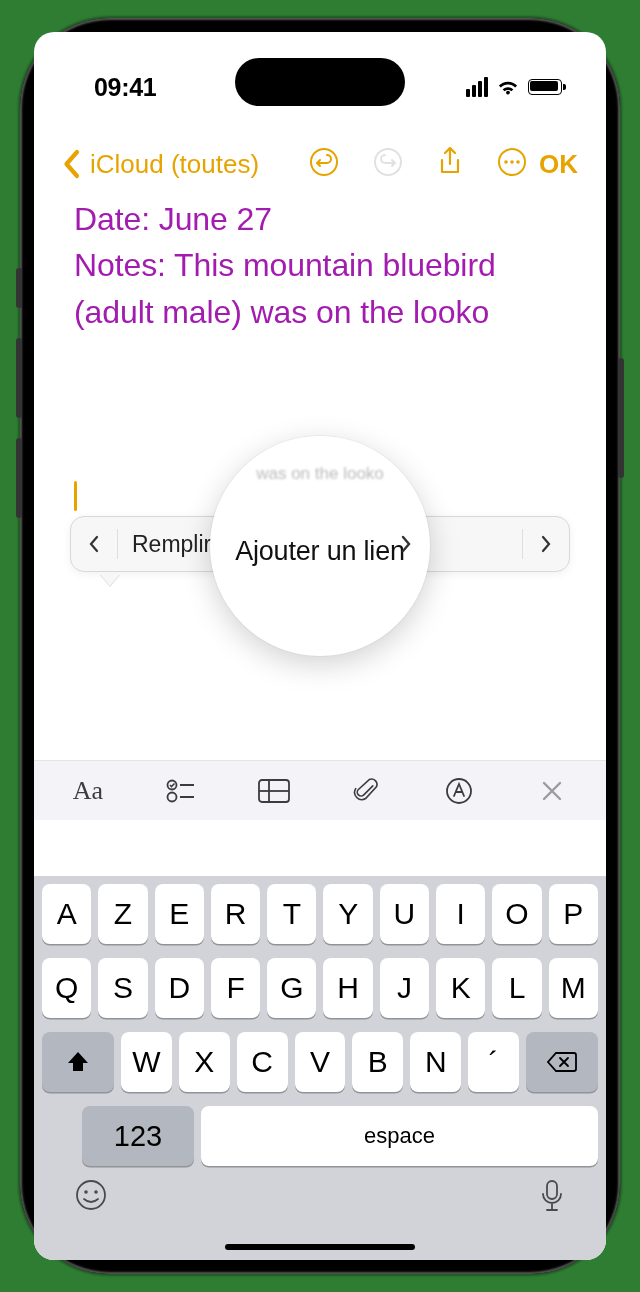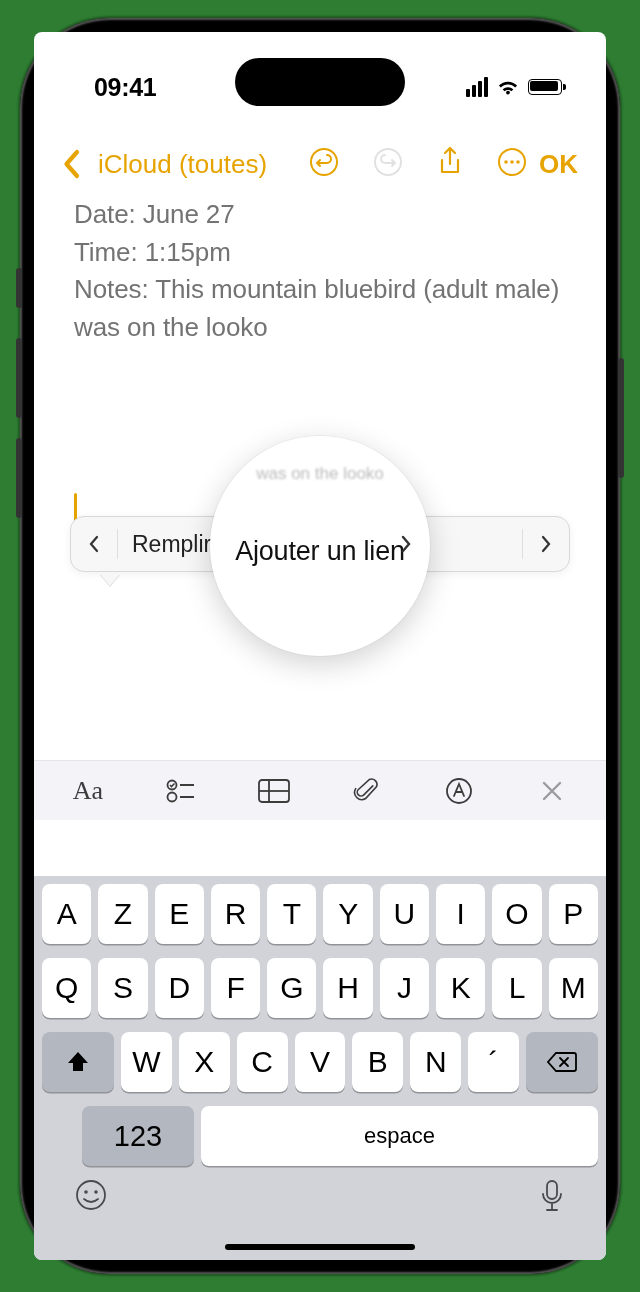--- a/index.html
+++ b/index.html
@@ -24,21 +24,21 @@
     }
     .side-btn { position: absolute; background:#333; border-radius:4px; }
     .sb1 { left:-4px; top:250px; width:6px; height:40px; }
     .sb2 { left:-4px; top:320px; width:6px; height:80px; }
     .sb3 { left:-4px; top:420px; width:6px; height:80px; }
     .sb4 { right:-4px; top:340px; width:6px; height:120px; }
     .screen {
       width: 100%;
       height: 100%;
       background: #fff;
-      border-radius: 8px;
+      border-radius: 20px;
       overflow: hidden;
       position: relative;
       padding-left: 36px;
     }
     .island {
       position: absolute;
       top: 26px;
       left: 50%;
       transform: translateX(-50%);
       width: 170px;
@@ -72,33 +72,33 @@
       position: absolute;
       top: 100px;
       left: 0; right: 0;
       height: 64px;
       display: flex;
       align-items: center;
       padding: 0 28px;
       gap: 10px;
     }
     .notes-yellow { color: #e7a400; }
-    .back { display:flex; align-items:center; gap:18px; font-size:26px; font-weight:400; }
+    .back { display:flex; align-items:center; gap:10px; font-size:26px; font-weight:400; }
     .back svg { flex:none; }
     .navspacer { flex:1; }
     .navicons { display:flex; align-items:center; gap:34px; margin-left:10px;}
     .doneb { font-size:26px; font-weight:600; margin-left:2px; }
     
     .content {
       position:absolute;
       top:164px; left:0; right:0;
       padding: 0 40px;
-      font-size: 26px;
+      font-size: 32px;
       line-height: 1.45;
-      color:#737373;
+      color:#a21caf;
       letter-spacing: -0.1px;
     }
     .cursor {
       margin-top: 146px;
       width: 3px;
       height: 30px;
       background: #e7a400;
       border-radius: 2px;
     }
     
@@ -282,21 +282,20 @@
               <circle cx="15" cy="15" r="1.8" fill="#e7a400"></circle>
               <circle cx="21" cy="15" r="1.8" fill="#e7a400"></circle>
             </svg>
         </span>
       </div>
       <div class="doneb notes-yellow">OK</div>
     </div>
 
     <div class="content">
       <div>Date: June 27</div>
-      <div>Time: 1:15pm</div>
       <div>Notes: This mountain bluebird (adult male) was on the looko</div>
       <div class="cursor"></div>
     </div>
 
     <div class="popover-wrap">
       <div class="popover">
         <div class="pop-arr">
           <svg width="12" height="18" viewBox="0 0 12 18">
               <path d="M9 2 L3 9 L9 16" stroke="#333" stroke-width="2.2" fill="none" stroke-linecap="round"></path>
             </svg>

